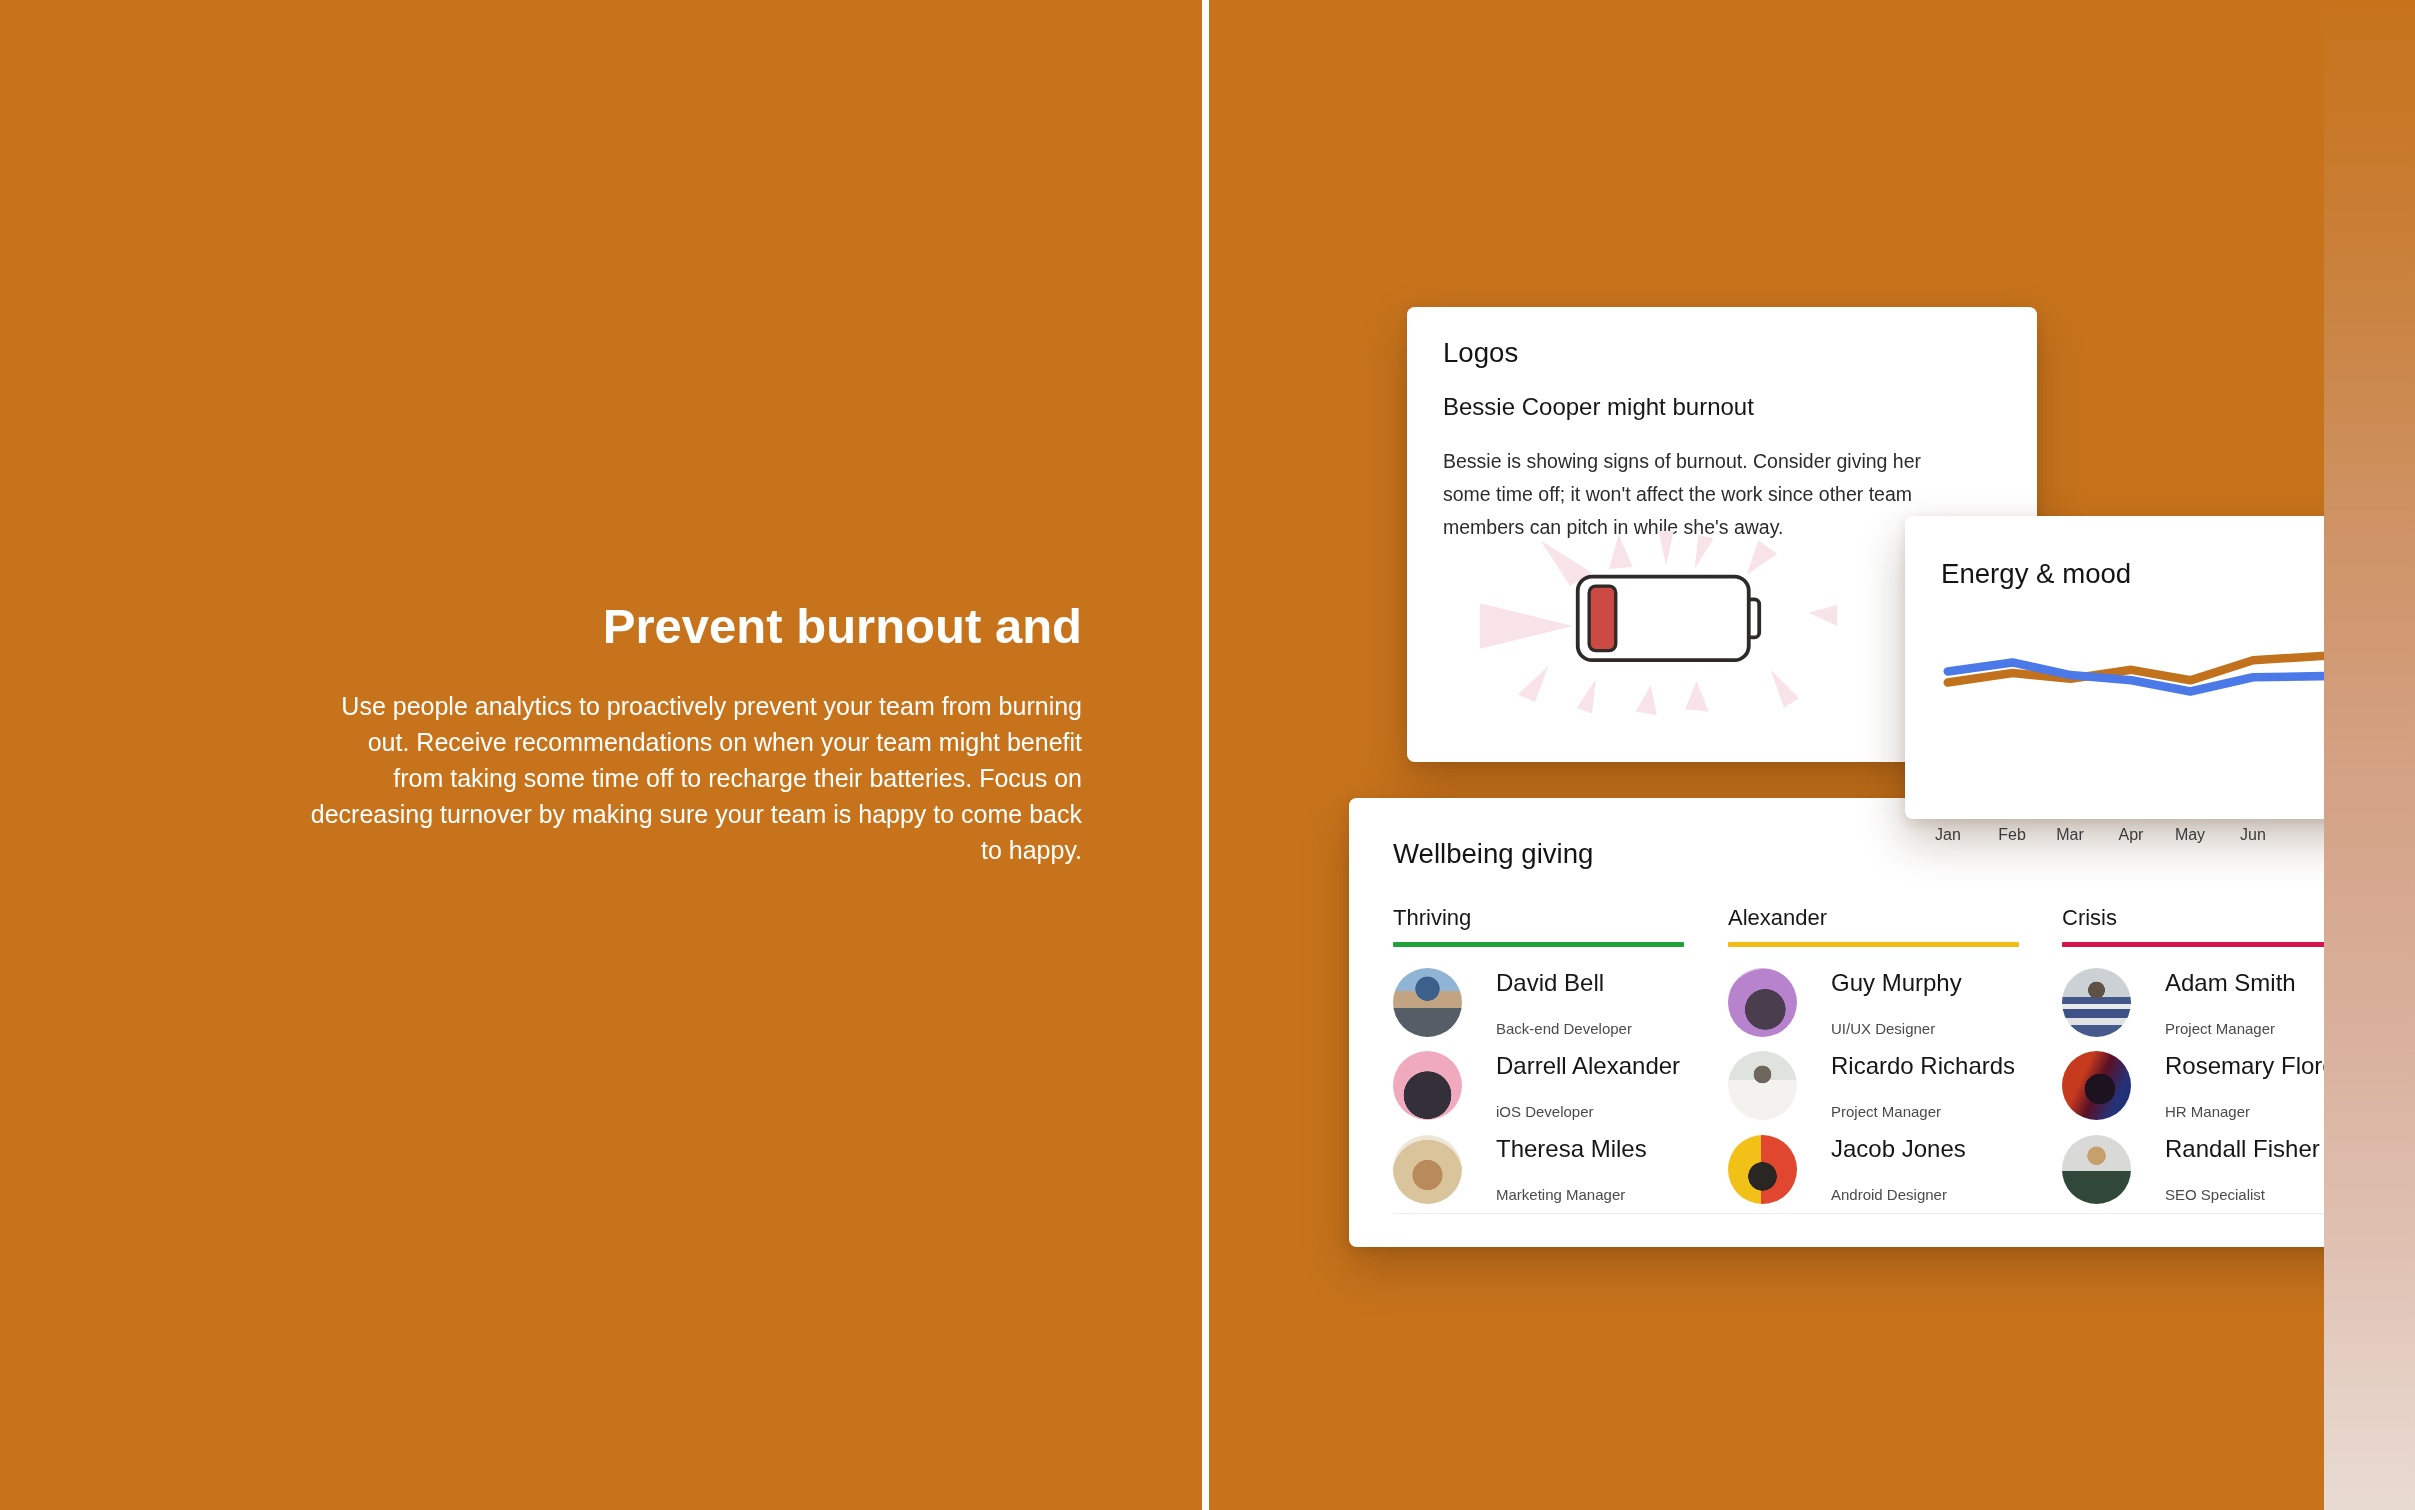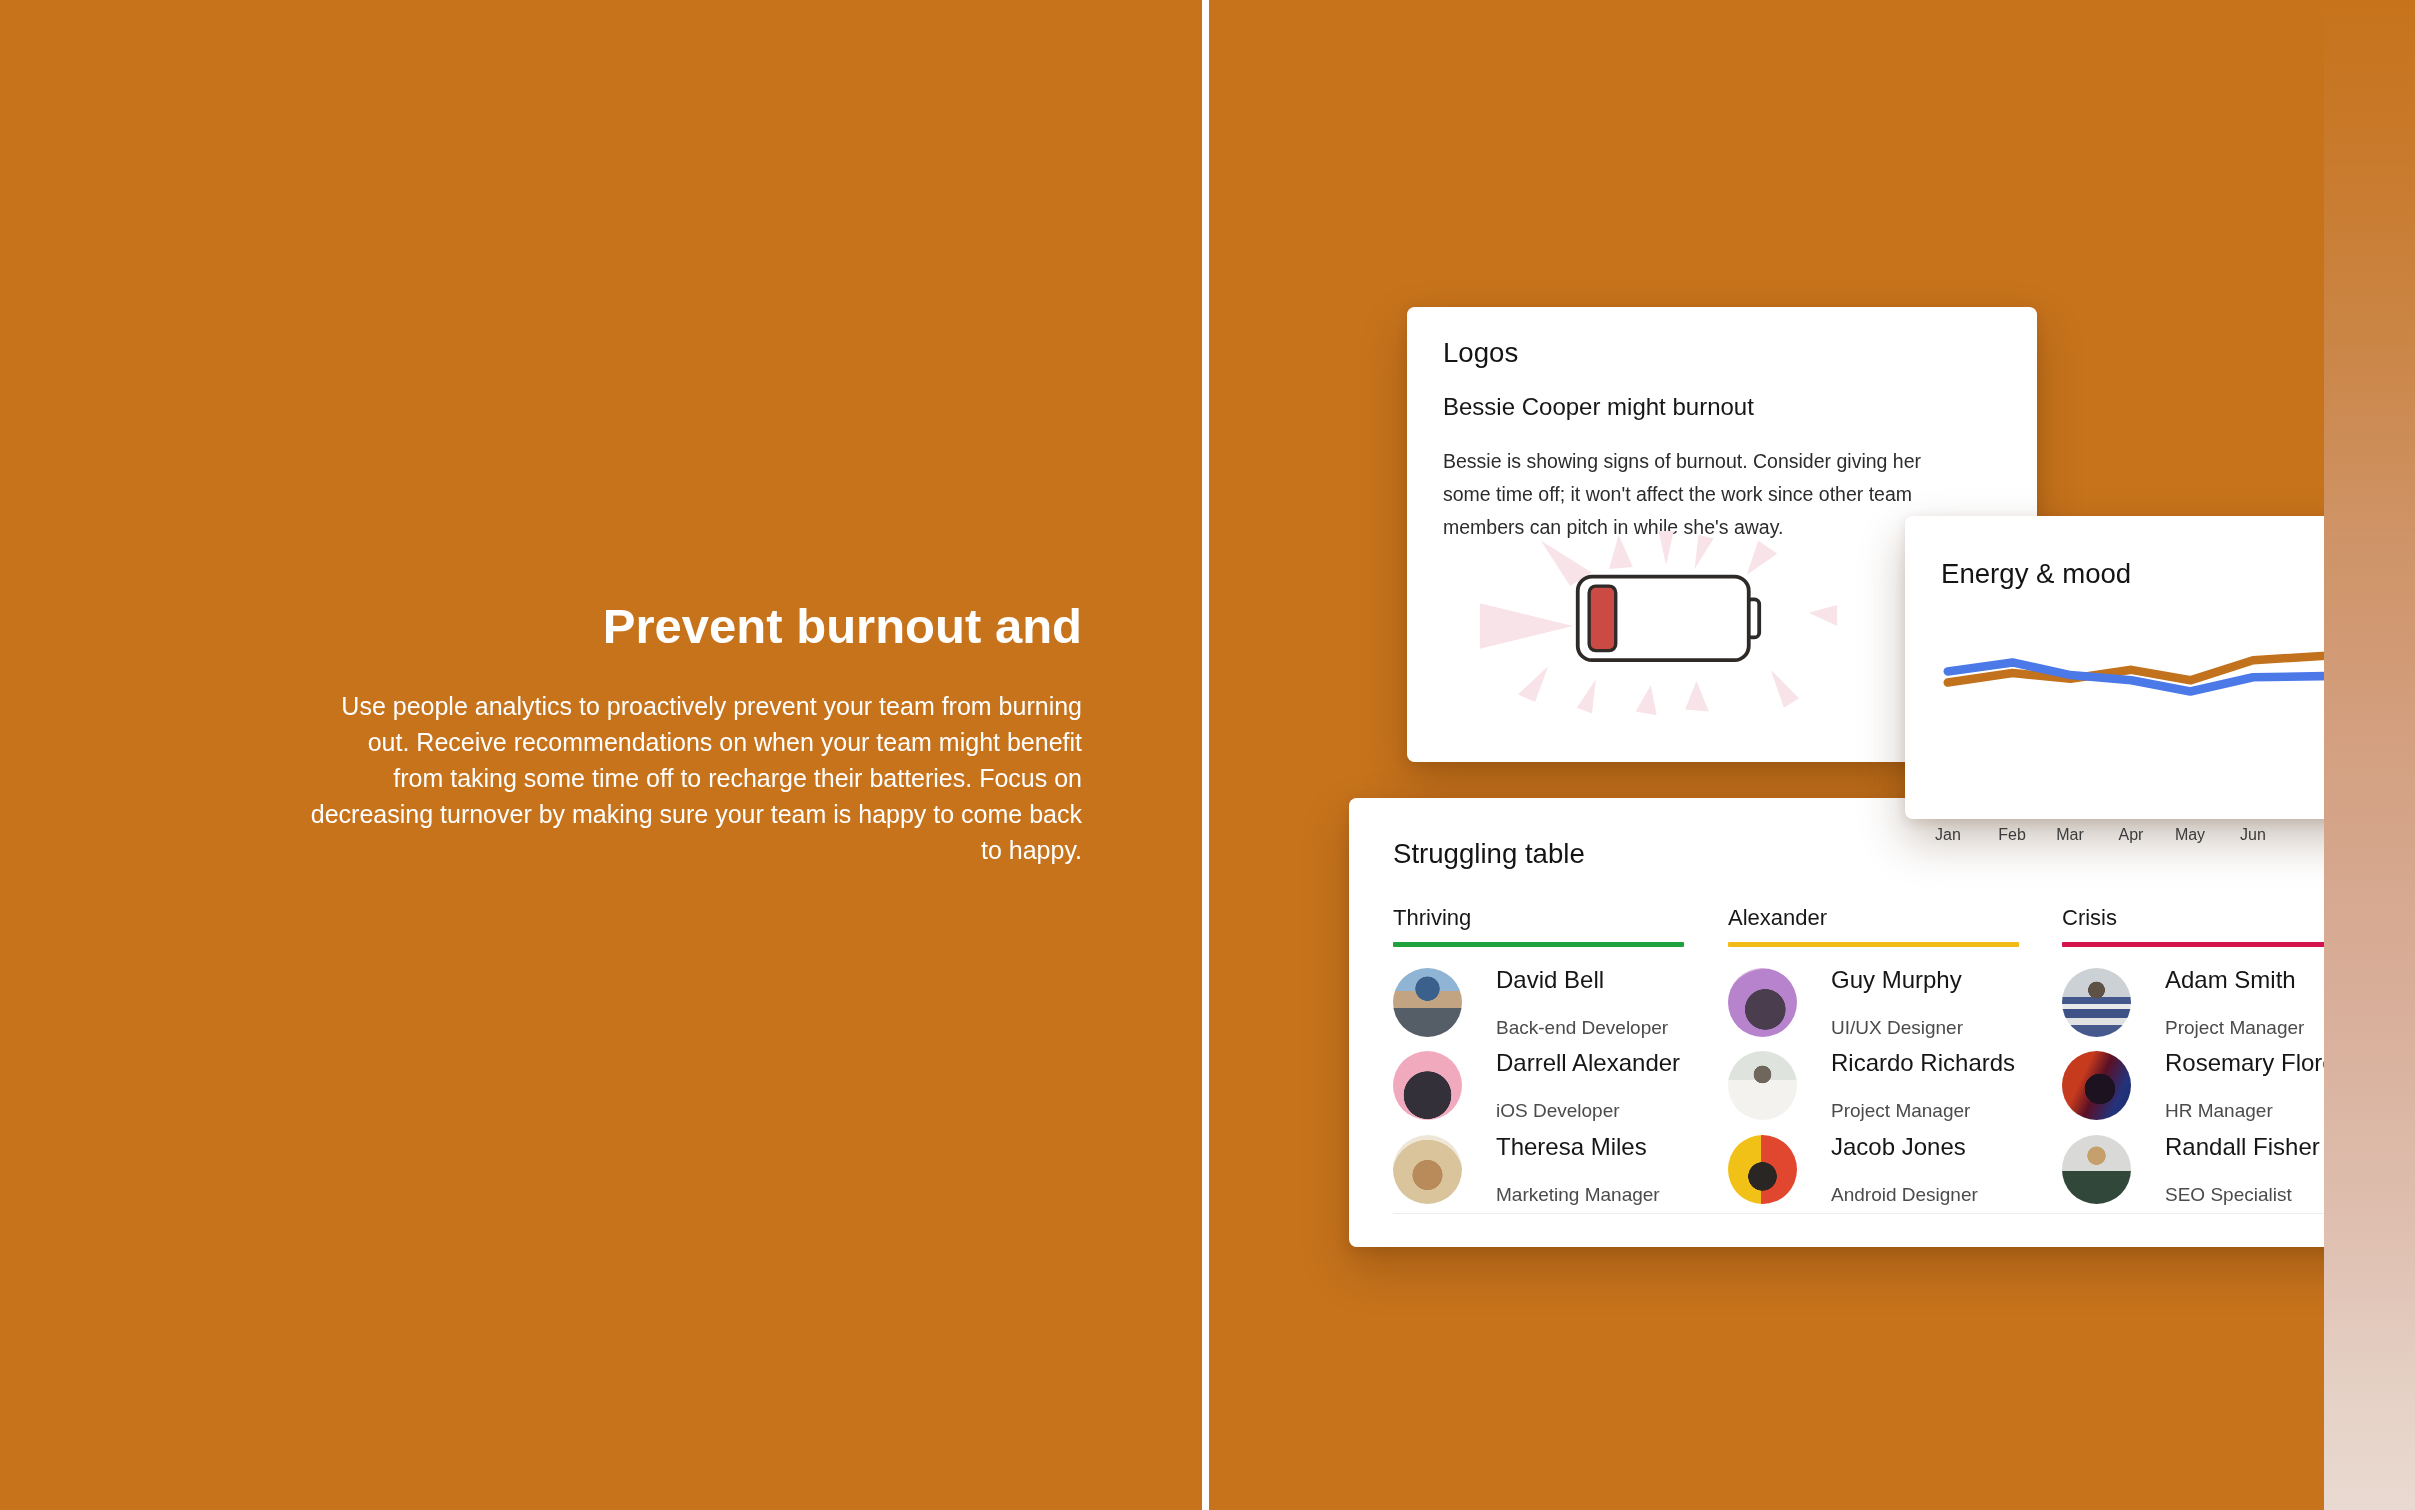--- a/index.html
+++ b/index.html
@@ -42,21 +42,21 @@
   .card-wellbeing { left:1349px; top:798px; width:1039px; height:449px; z-index:20; }
   .wb-title { position:absolute; left:44px; top:40px; font-size:27.6px; font-weight:400; color:#141414; }
   .wcol { position:absolute; top:107px; width:291px; }
   .wcol-0 { left:44px; } .wcol-1 { left:379px; } .wcol-2 { left:713px; }
   .wcol-header { font-size:22px; color:#171717; }
   .wcol-underline { margin-top:11.4px; height:4.8px; width:100%; border-radius:1px; }
   .wcol-people { margin-top:21px; }
   .person { display:flex; align-items:center; gap:34px; height:69px; margin-bottom:14.3px; }
   .avatar { width:69px; height:69px; border-radius:50%; flex:0 0 69px; }
   .p-name { font-size:24px; color:#161616; }
-  .p-role { font-size:19px; color:#4b4b4b; margin-top:23px; }
+  .p-role { font-size:15px; color:#4b4b4b; margin-top:23px; }
   .wb-divider { position:absolute; left:44px; top:415px; width:953px; height:1px; background:#ececec; }
 
   
   .av-david    { background:radial-gradient(circle at 50% 30%, #3c608c 0 20%, rgba(0,0,0,0) 21%),
                  linear-gradient(180deg,#8fb4d4 0 34%, #c3a482 34% 58%, #555e66 58%); }
   .av-darrell  { background:radial-gradient(circle at 50% 64%, #33303a 0 42%, #f1a9be 43%); }
   .av-theresa  { background:radial-gradient(circle at 50% 58%, #b98a5a 0 28%, #d9c49c 29% 66%, #eee7d8 67%); }
   .av-guy      { background:radial-gradient(circle at 54% 60%, #4a3d4e 0 36%, #b783cc 37% 72%, #d6aede 73%); }
   .av-ricardo  { background:radial-gradient(circle at 50% 34%, #6f665c 0 15%, rgba(0,0,0,0) 16%),
                  linear-gradient(180deg,#dfe3de 0 42%, #f3f2ef 42%); }
@@ -114,21 +114,21 @@
         <polygon points="124,156 104,186 120,192"></polygon>
         <polygon points="74,142 42,172 60,180"></polygon>
       </g>
       <rect x="283" y="72" width="13" height="40" rx="5" fill="#ffffff" stroke="#2e2a28" stroke-width="4"></rect>
       <rect x="105" y="48" width="180" height="88" rx="15" fill="#ffffff" stroke="#2e2a28" stroke-width="4"></rect>
       <rect x="117" y="58" width="28" height="68" rx="7" fill="#cb4a43" stroke="#2e2a28" stroke-width="3.5"></rect>
     </svg>
   </section>
 
   <section class="card card-wellbeing">
-    <h3 class="wb-title">Struggling table</h3>
+    <h3 class="wb-title">Wellbeing giving</h3>
 
     <div class="wcol wcol-0">
       <div class="wcol-header">Thriving</div>
       <div class="wcol-underline" style="background: rgb(31, 162, 60);"></div>
       <div class="wcol-people">
         <div class="person">
           <div class="avatar av-david"></div>
           <div class="info">
             <div class="p-name">David Bell</div>
             <div class="p-role">Back-end Developer</div>

